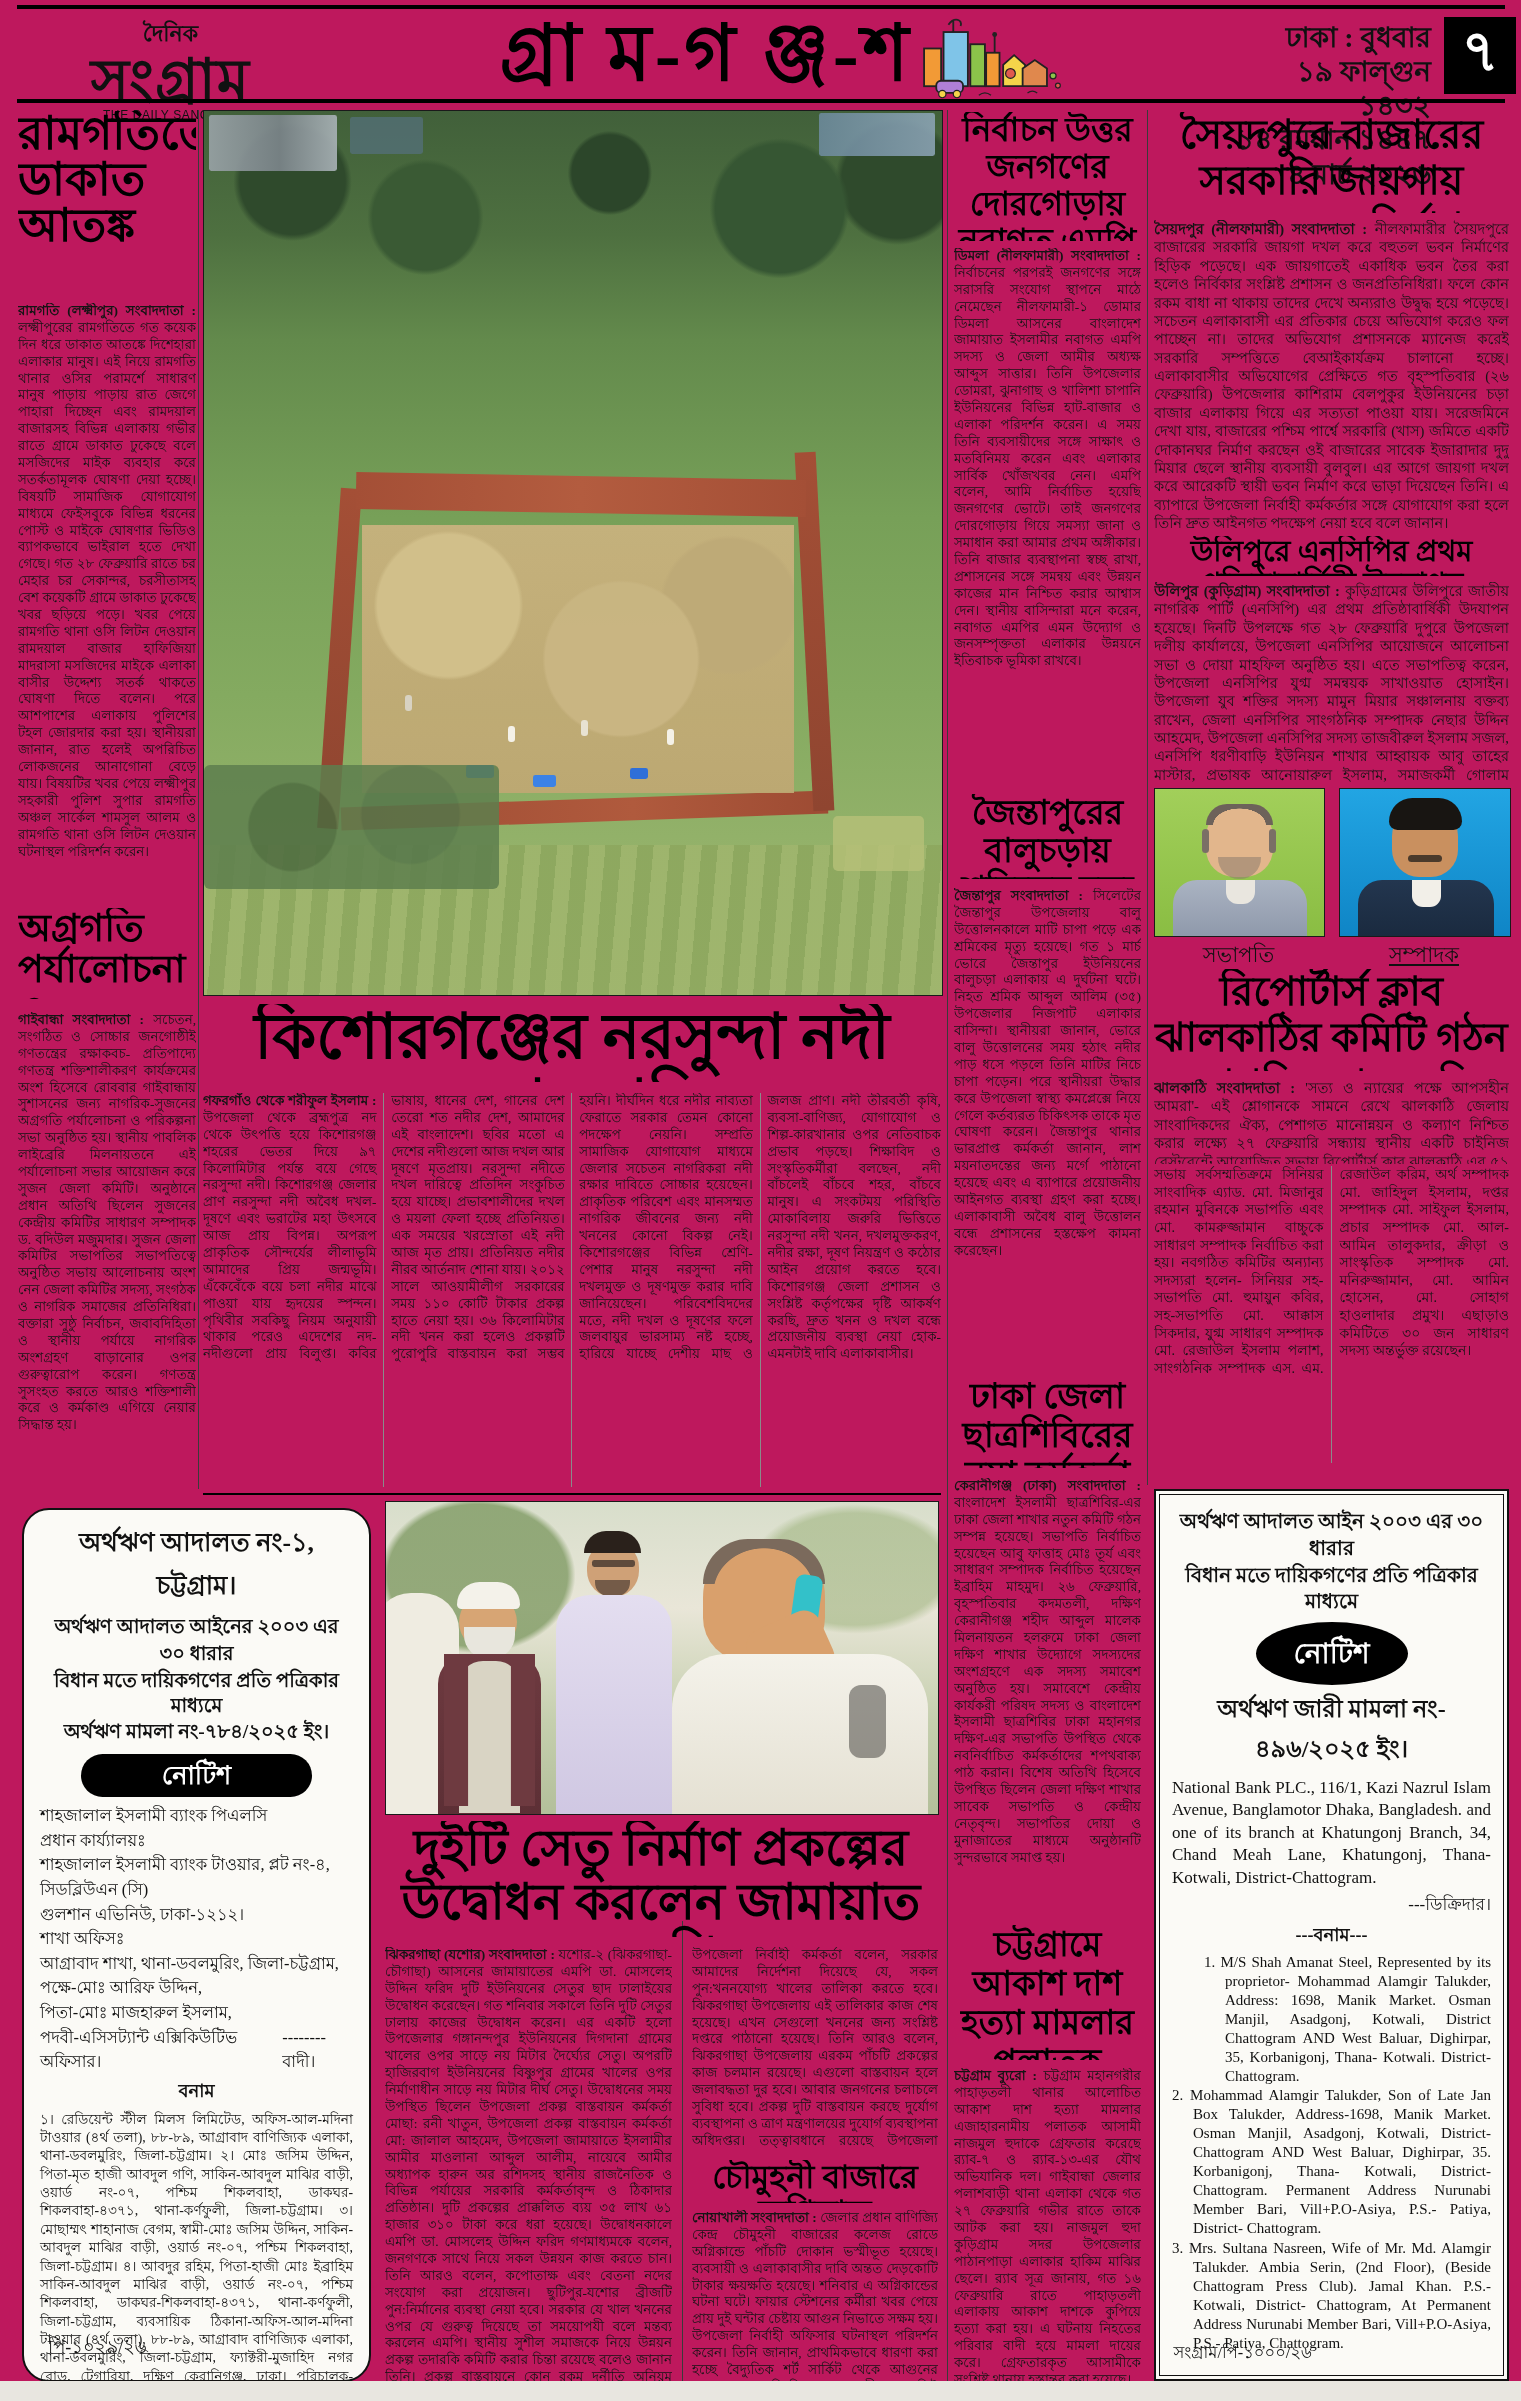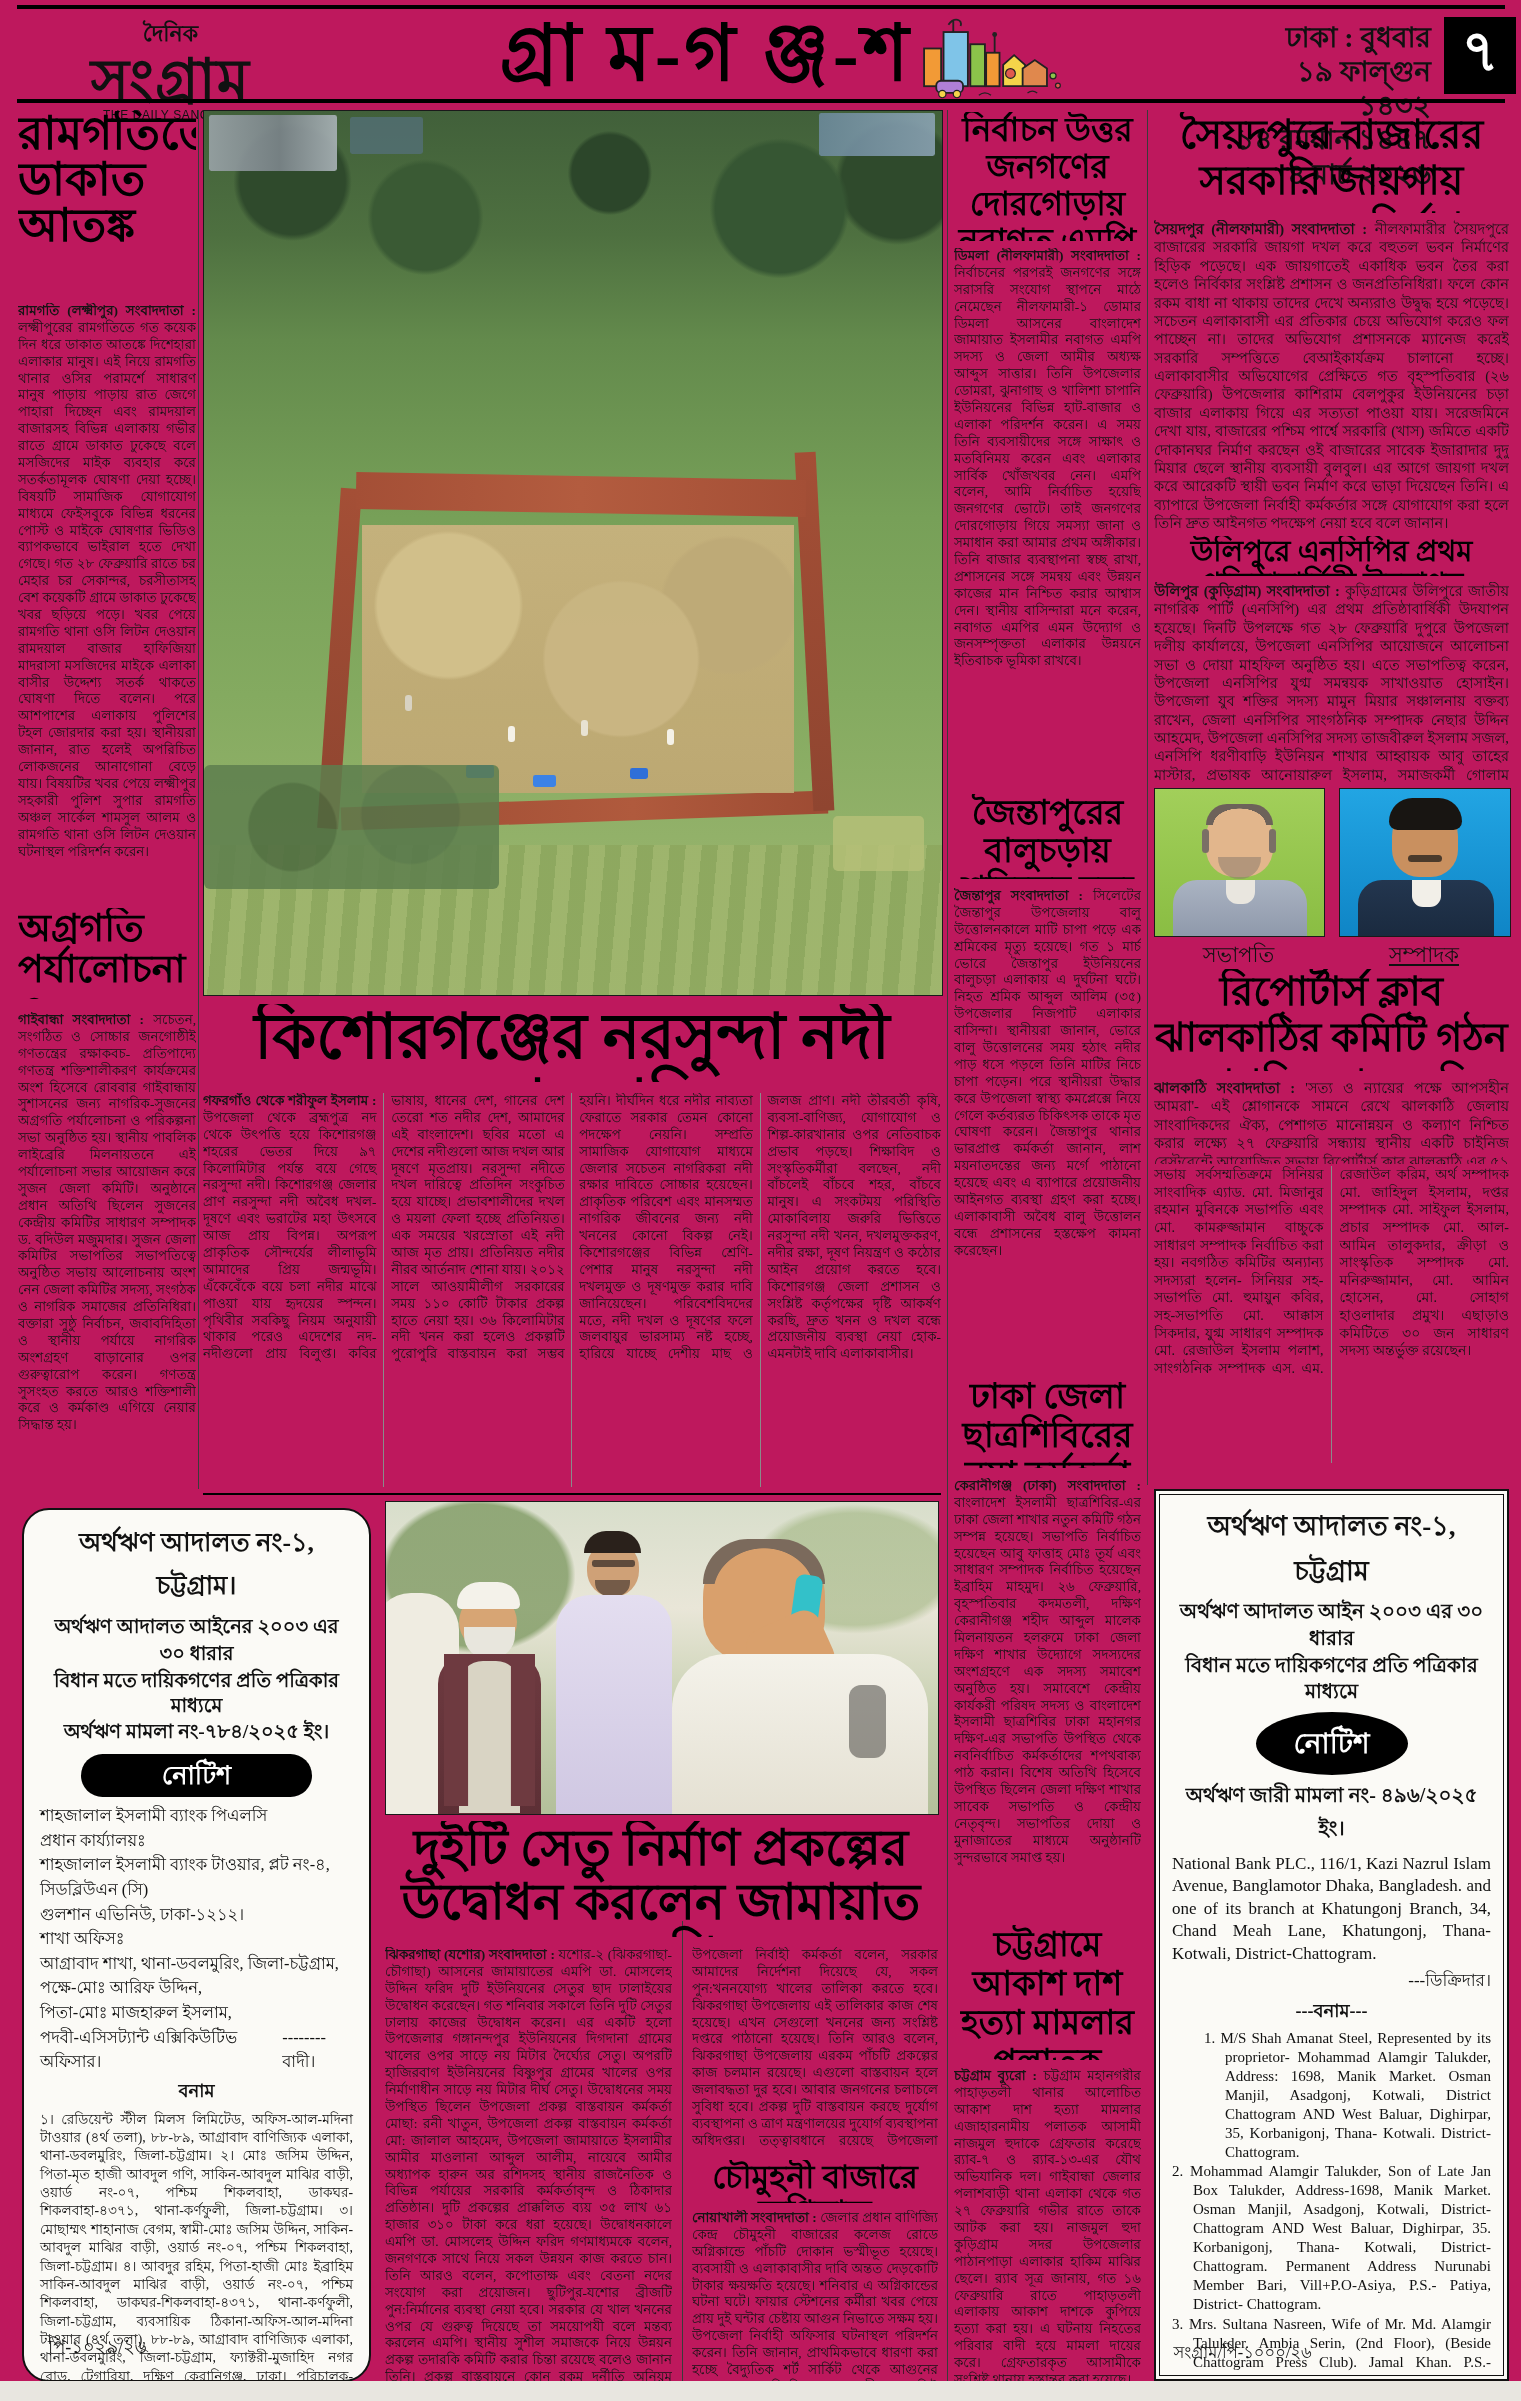--- a/index.html
+++ b/index.html
@@ -247,25 +247,24 @@
       </div>
     </div>
     <div class="ctr" style="font-size:18px;font-weight:bold;margin:2.4px 0;">বনাম</div>
     <div class="just" style="font-size:13.7px;line-height:1.34;">১। রেডিয়েন্ট স্টীল মিলস লিমিটেড, অফিস-আল-মদিনা টাওয়ার (৪র্থ তলা), ৮৮-৮৯, আগ্রাবাদ বাণিজ্যিক এলাকা, থানা-ডবলমুরিং, জিলা-চট্টগ্রাম। ২। মোঃ জসিম উদ্দিন, পিতা-মৃত হাজী আবদুল গণি, সাকিন-আবদুল মাঝির বাড়ী, ওয়ার্ড নং-০৭, পশ্চিম শিকলবাহা, ডাকঘর-শিকলবাহা-৪৩৭১, থানা-কর্ণফুলী, জিলা-চট্টগ্রাম। ৩। মোছাম্মৎ শাহানাজ বেগম, স্বামী-মোঃ জসিম উদ্দিন, সাকিন-আবদুল মাঝির বাড়ী, ওয়ার্ড নং-০৭, পশ্চিম শিকলবাহা, জিলা-চট্টগ্রাম। ৪। আবদুর রহিম, পিতা-হাজী মোঃ ইব্রাহিম সাকিন-আবদুল মাঝির বাড়ী, ওয়ার্ড নং-০৭, পশ্চিম শিকলবাহা, ডাকঘর-শিকলবাহা-৪৩৭১, থানা-কর্ণফুলী, জিলা-চট্টগ্রাম, ব্যবসায়িক ঠিকানা-অফিস-আল-মদিনা টাওয়ার (৪র্থ তলা), ৮৮-৮৯, আগ্রাবাদ বাণিজ্যিক এলাকা, থানা-ডবলমুরিং, জিলা-চট্টগ্রাম, ফ্যাক্টরী-মুজাহিদ নগর রোড, টেগারিয়া, দক্ষিণ কেরানিগঞ্জ, ঢাকা। পরিচালক-রেডিয়েন্ট স্টীল মিলস লিমিটেড। ------বিবাদীগণ।</div>
 
     <div style="position:absolute;left:24px;bottom:16px;font-size:18px;">পি-১০২৯/২৬</div>
   </div>
 
   <div class="abs" style="left:1154px;top:1489px;width:355px;height:892px;border:2.4px solid #111;box-sizing:border-box;background:#fbfaf6;">
     <div style="position:absolute;inset:3px;border:1.2px solid #111;padding:9.7px 12px;box-sizing:border-box;overflow:hidden;">
-      <div class="ctr" style="font-size:27px;font-weight:bold;">অর্থঋণ আদালত নং-১, চট্টগ্রাম</div>
       <div class="ctr" style="font-size:20px;font-weight:bold;line-height:1.35;margin-top:3.7px;">অর্থঋণ আদালত আইন ২০০৩ এর ৩০ ধারার</div>
       <div class="ctr" style="font-size:20px;font-weight:bold;line-height:1.3;">বিধান মতে দায়িকগণের প্রতি পত্রিকার মাধ্যমে</div>
       <div class="ovalbox" style="width:152px;height:63px;margin:7.3px auto 4.9px auto;font-size:28px;line-height:63px;">নোটিশ</div>
-      <div class="ctr" style="font-size:20px;font-weight:bold;">অর্থঋণ জারী মামলা নং- ৪৯৬/২০২৫ ইং।</div>
+      <div class="ctr" style="font-size:24px;font-weight:bold;">অর্থঋণ জারী মামলা নং- ৪৯৬/২০২৫ ইং।</div>
       <div class="just" style="font-size:17px;line-height:1.32;margin-top:7.3px;">National Bank PLC., 116/1, Kazi Nazrul Islam Avenue, Banglamotor Dhaka, Bangladesh. and one of its branch at Khatungonj Branch, 34, Chand Meah Lane, Khatungonj, Thana- Kotwali, District-Chattogram.</div>
       <div style="text-align:right;font-size:17px;font-weight:normal;margin-top:2.4px;">---ডিক্রিদার।</div>
       <div class="ctr" style="font-size:18px;font-weight:bold;margin:1.2px 0;">---বনাম---</div>
       <div style="font-size:15px;line-height:1.27;">
         <div class="just" style="padding-left:21px;text-indent:-21px;margin-left:32px;">1. M/S Shah Amanat Steel, Represented by its proprietor- Mohammad Alamgir Talukder, Address: 1698, Manik Market. Osman Manjil, Asadgonj, Kotwali, District Chattogram AND West Baluar, Dighirpar, 35, Korbanigonj, Thana- Kotwali. District- Chattogram.</div>
         <div class="just" style="padding-left:21px;text-indent:-21px;">2. Mohammad Alamgir Talukder, Son of Late Jan Box Talukder, Address-1698, Manik Market. Osman Manjil, Asadgonj, Kotwali, District-Chattogram AND West Baluar, Dighirpar, 35. Korbanigonj, Thana- Kotwali, District- Chattogram. Permanent Address Nurunabi Member Bari, Vill+P.O-Asiya, P.S.- Patiya, District- Chattogram.</div>
         <div class="just" style="padding-left:21px;text-indent:-21px;">3. Mrs. Sultana Nasreen, Wife of Mr. Md. Alamgir Talukder. Ambia Serin, (2nd Floor), (Beside Chattogram Press Club). Jamal Khan. P.S.-Kotwali, District- Chattogram, At Permanent Address Nurunabi Member Bari, Vill+P.O-Asiya, P.S.- Patiya, Chattogram.</div>
 
       </div>
 

